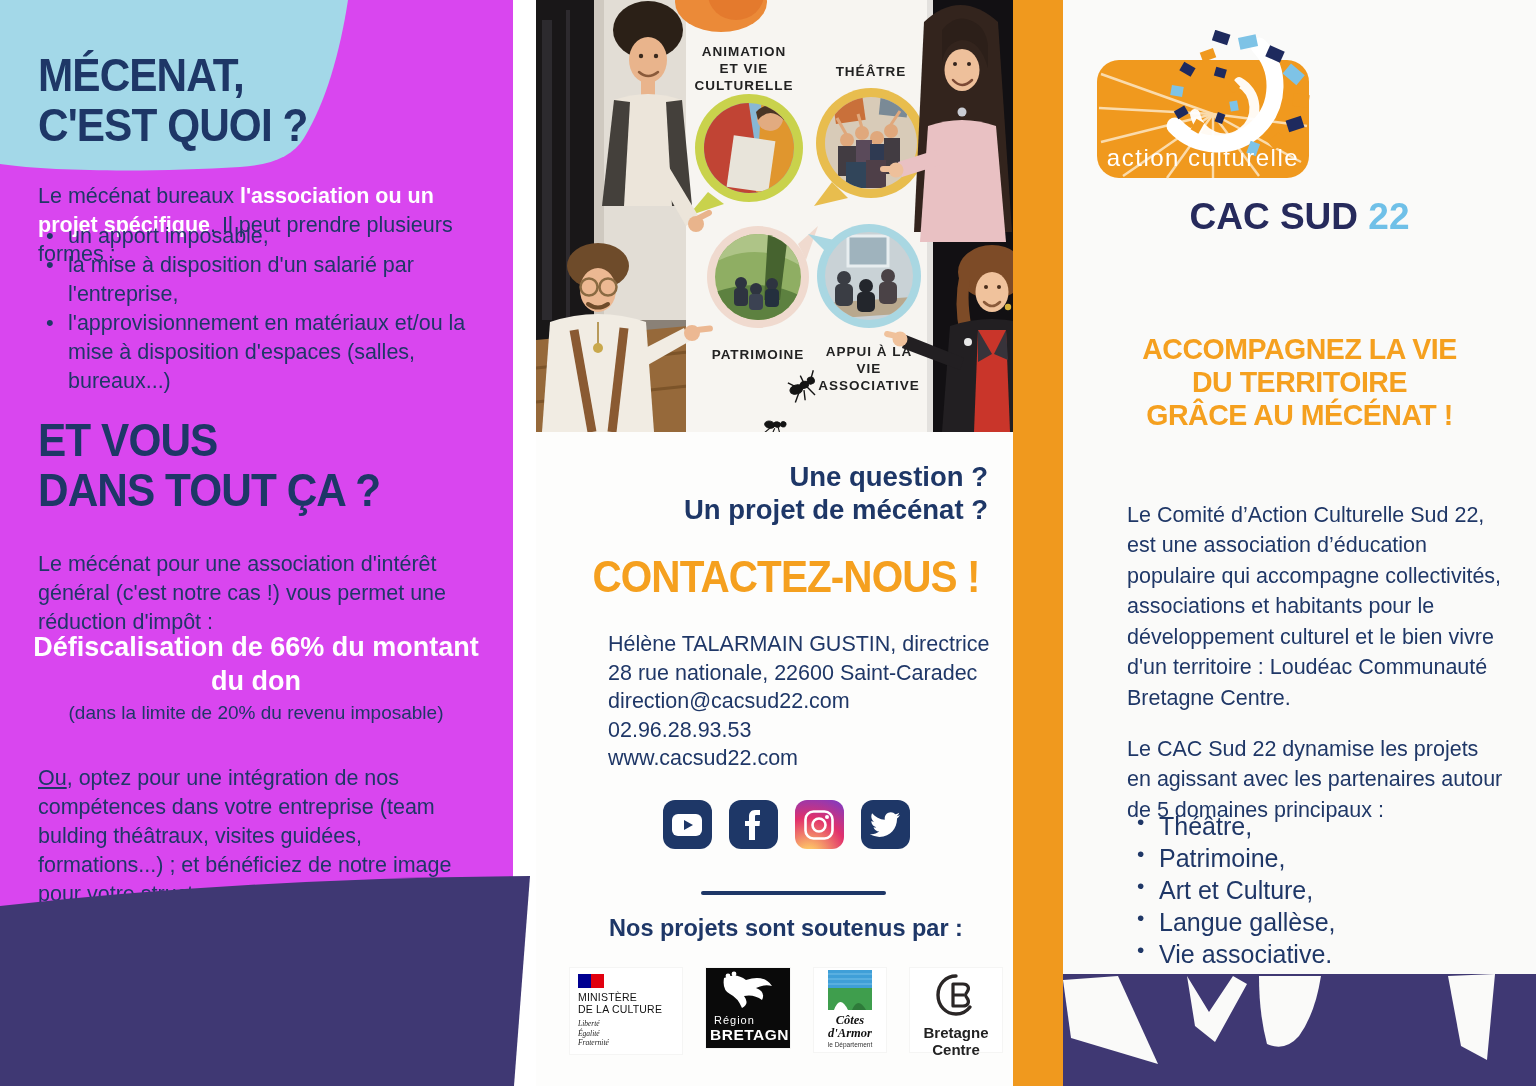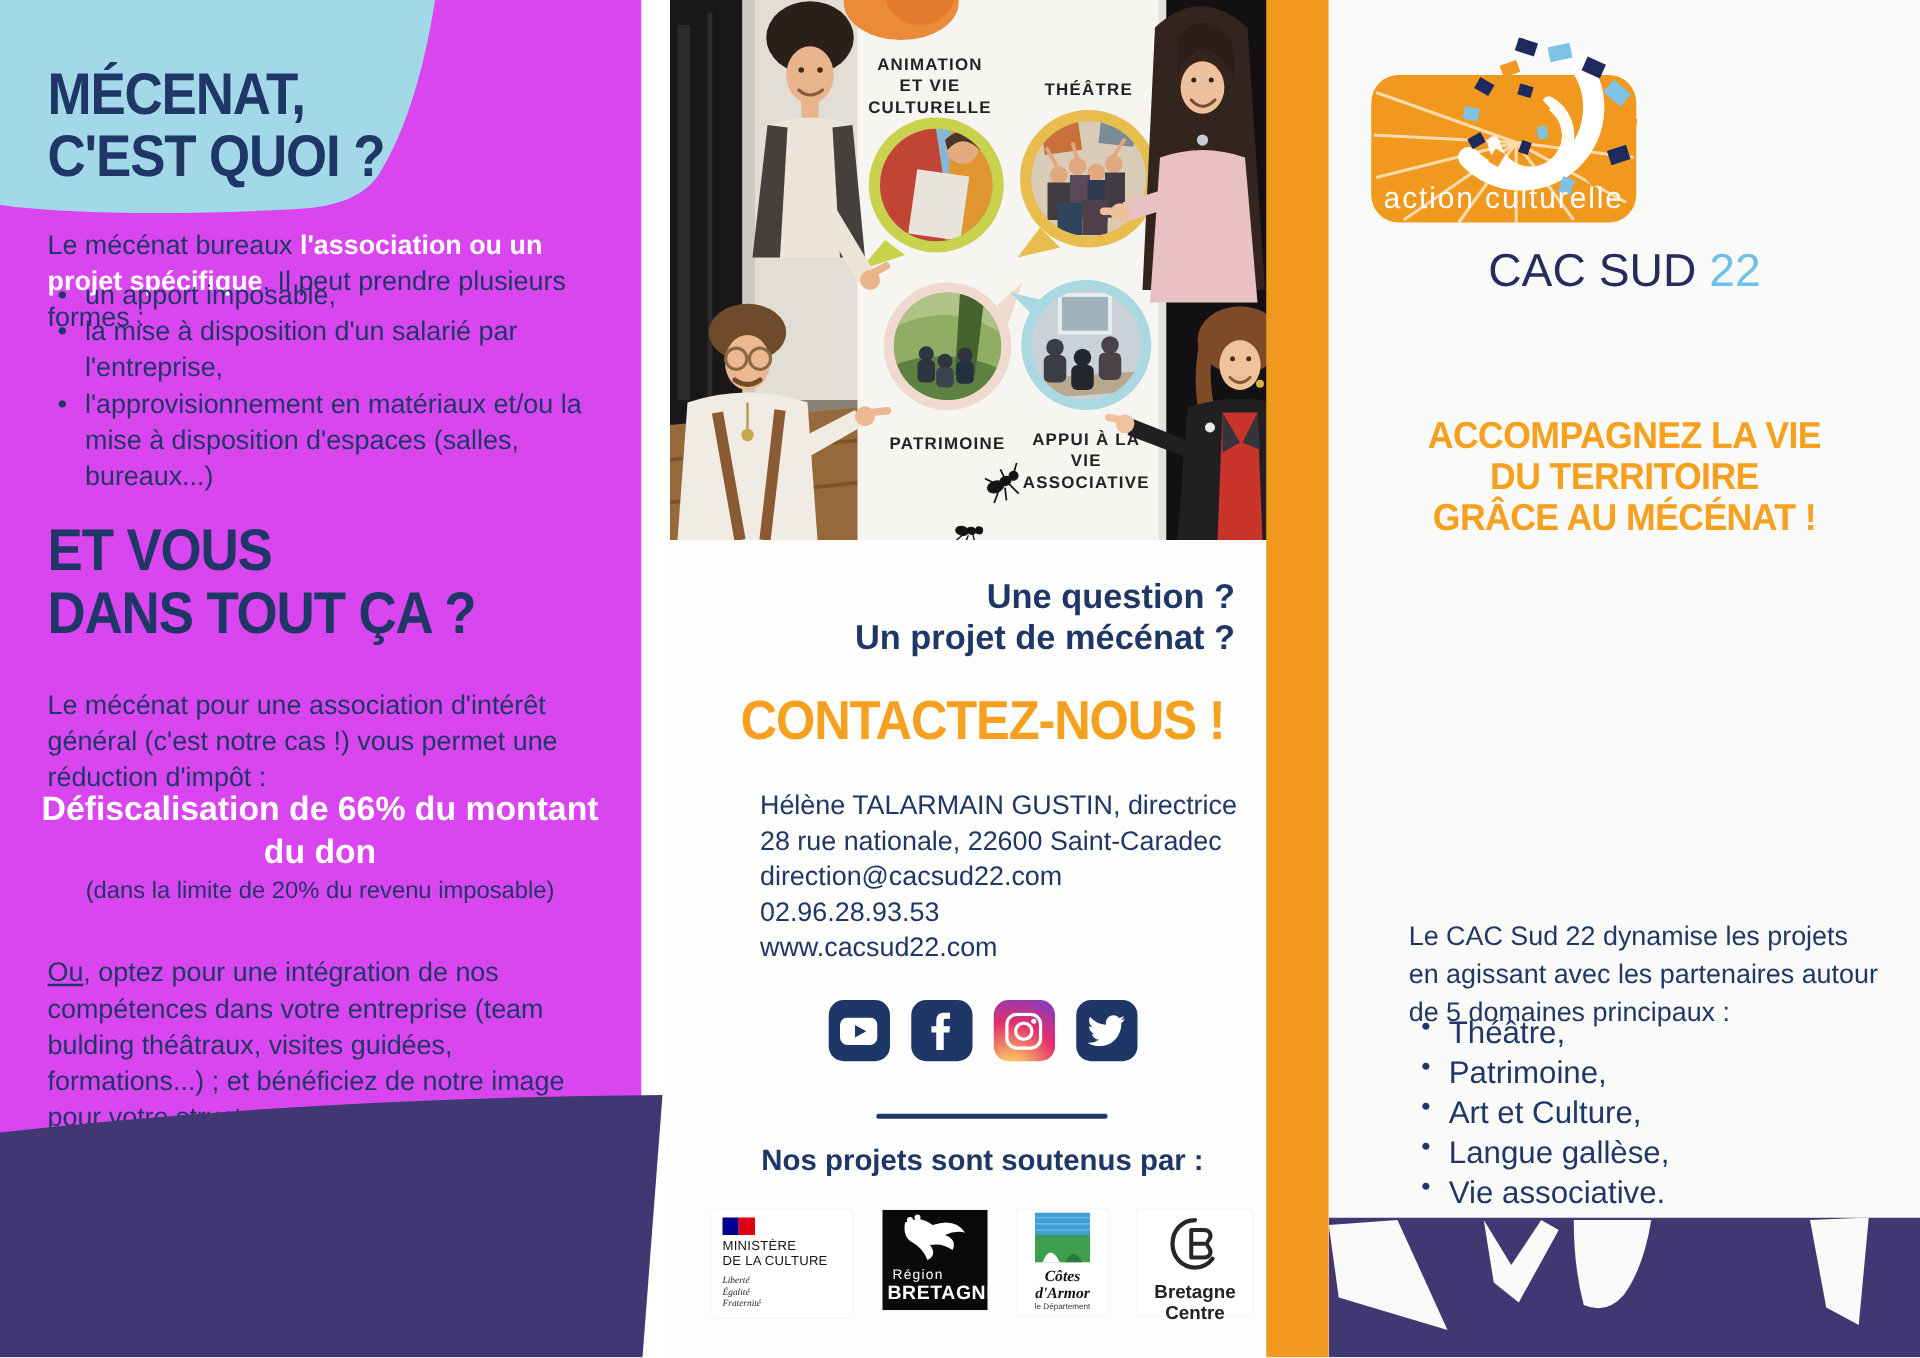--- a/index.html
+++ b/index.html
@@ -54,21 +54,21 @@
   .lg-bc{width:92px;height:80px;text-align:center;padding-top:4px;}
   .lg-bc .t1{font-size:15px;font-weight:bold;color:#222;margin-top:2px;}
 
   
   .strip{position:absolute;left:1013px;top:0;width:50px;height:1086px;background:#F0991E;}
 
   
   .p-right{position:absolute;left:1063px;top:0;width:473px;height:1086px;background:#FAFAF9;color:#1F3767;}
   .logo-wrap{position:absolute;left:0;top:30px;width:100%;display:flex;justify-content:flex-start;}
   .org-name{position:absolute;left:0;top:196px;width:100%;text-align:center;font-size:37px;
-            font-weight:400;letter-spacing:0;color:#262A5C;}
+            font-weight:700;letter-spacing:0;color:#262A5C;}
   .org-name .n2{color:#6FC0E8;}
   .r-head{position:absolute;left:0;top:332px;width:100%;text-align:center;color:#F5A01F;
           font-size:30px;font-weight:800;line-height:1.1;letter-spacing:-.5px;transform:scaleX(.95);}
   .r-para{position:absolute;left:64px;width:376px;font-size:21.5px;line-height:1.42;color:#1F3767;}
   ul.rdots{list-style:none;margin:4px 0 0 0;padding:0;}
   ul.rdots li{position:relative;padding-left:32px;line-height:1.28;font-size:25px;}
   ul.rdots li::before{content:"•";position:absolute;left:10px;top:-1px;color:#1F3767;font-size:21px;}
   .navy-foot{position:absolute;left:0;bottom:0;}
 </style>
 </head>
@@ -471,20 +471,21 @@
     </div>
 
     <div class="org-name"><span>CAC SUD</span> <span class="n2">22</span></div>
 
     <div class="r-head">
       <div>ACCOMPAGNEZ LA VIE</div>
       <div>DU TERRITOIRE</div>
       <div>GRÂCE AU MÉCÉNAT !</div>
     </div>
 
+    <p class="r-para" style="top:478px;">Le Comité d’Action Culturelle Sud 22, est une association d’éducation populaire qui accompagne collectivités, associations et habitants pour le développement culturel et le bien vivre d'un territoire : Loudéac Communauté Bretagne Centre.</p>
     <p class="r-para" style="top:712px;">Le CAC Sud 22 dynamise les projets en agissant avec les partenaires autour de 5 domaines principaux :</p>
 
     <ul class="rdots abs" style="left:64px;top:806px;width:376px;">
       <li>Théâtre,</li>
       <li>Patrimoine,</li>
       <li>Art et Culture,</li>
       <li>Langue gallèse,</li>
       <li>Vie associative.</li>
     </ul>
 

